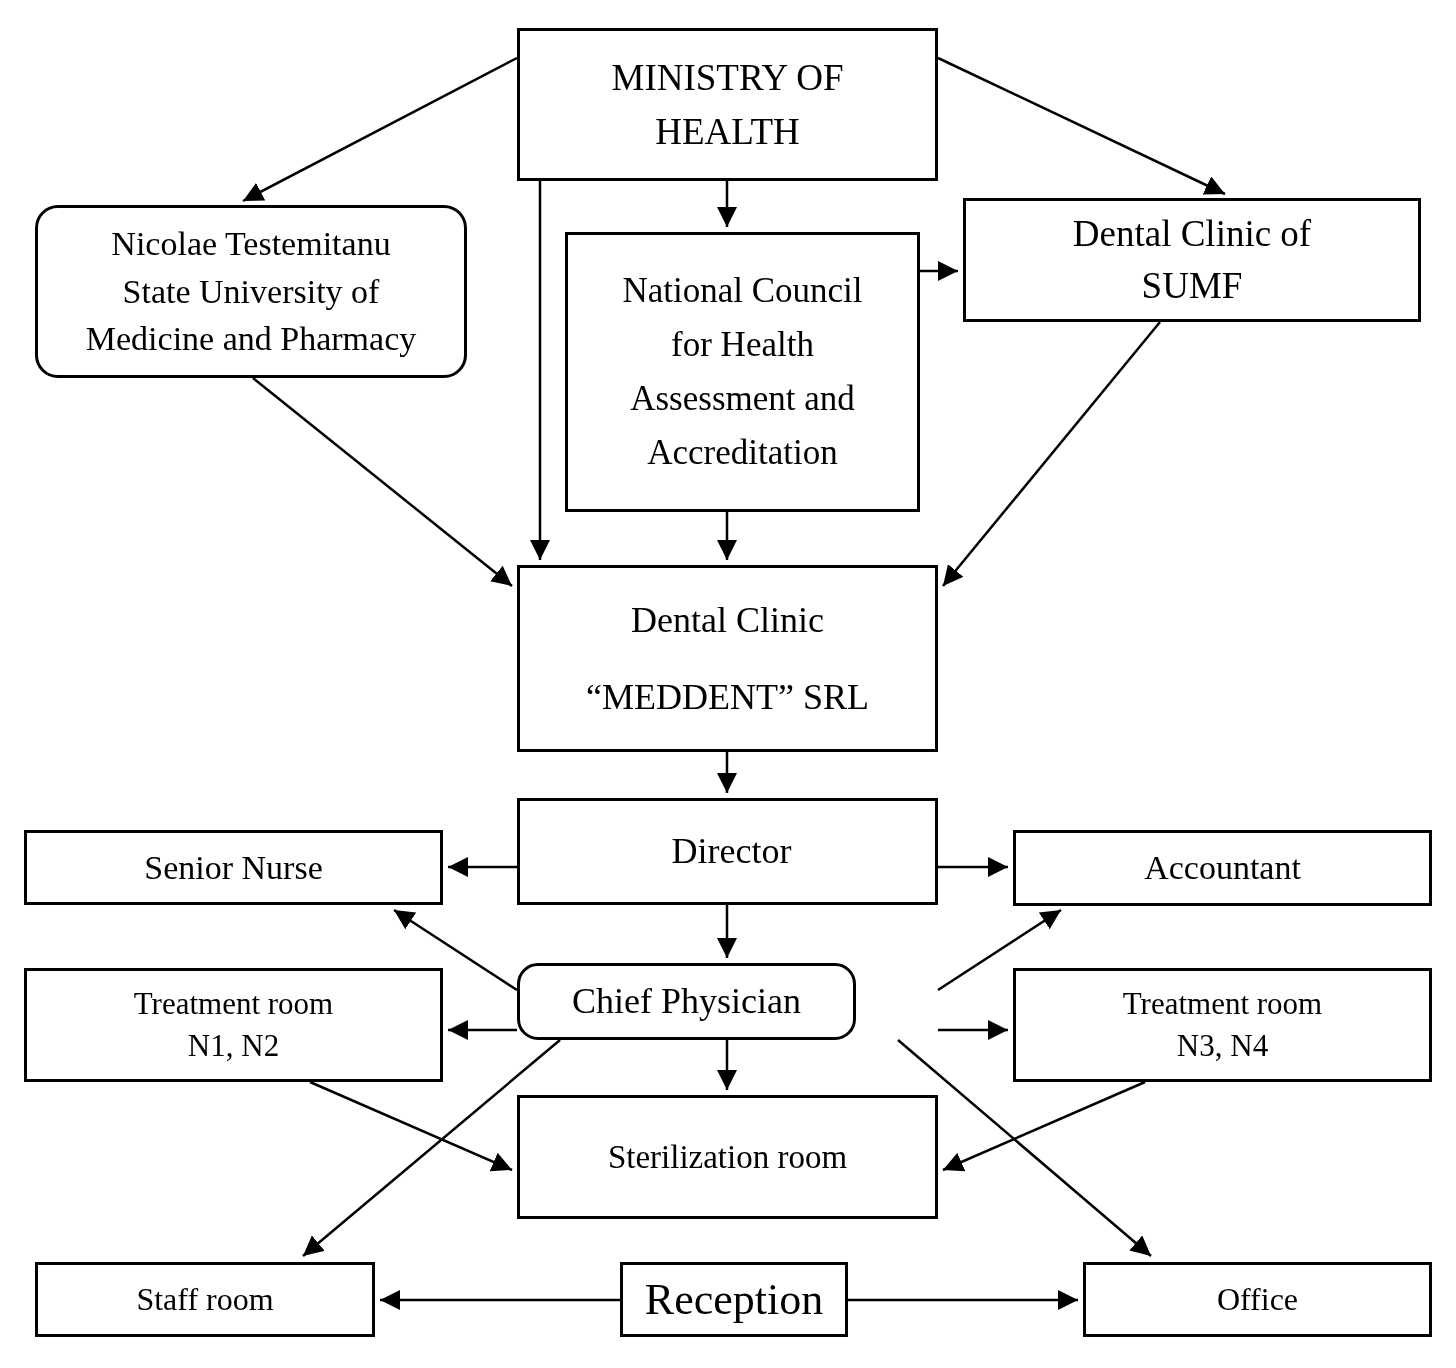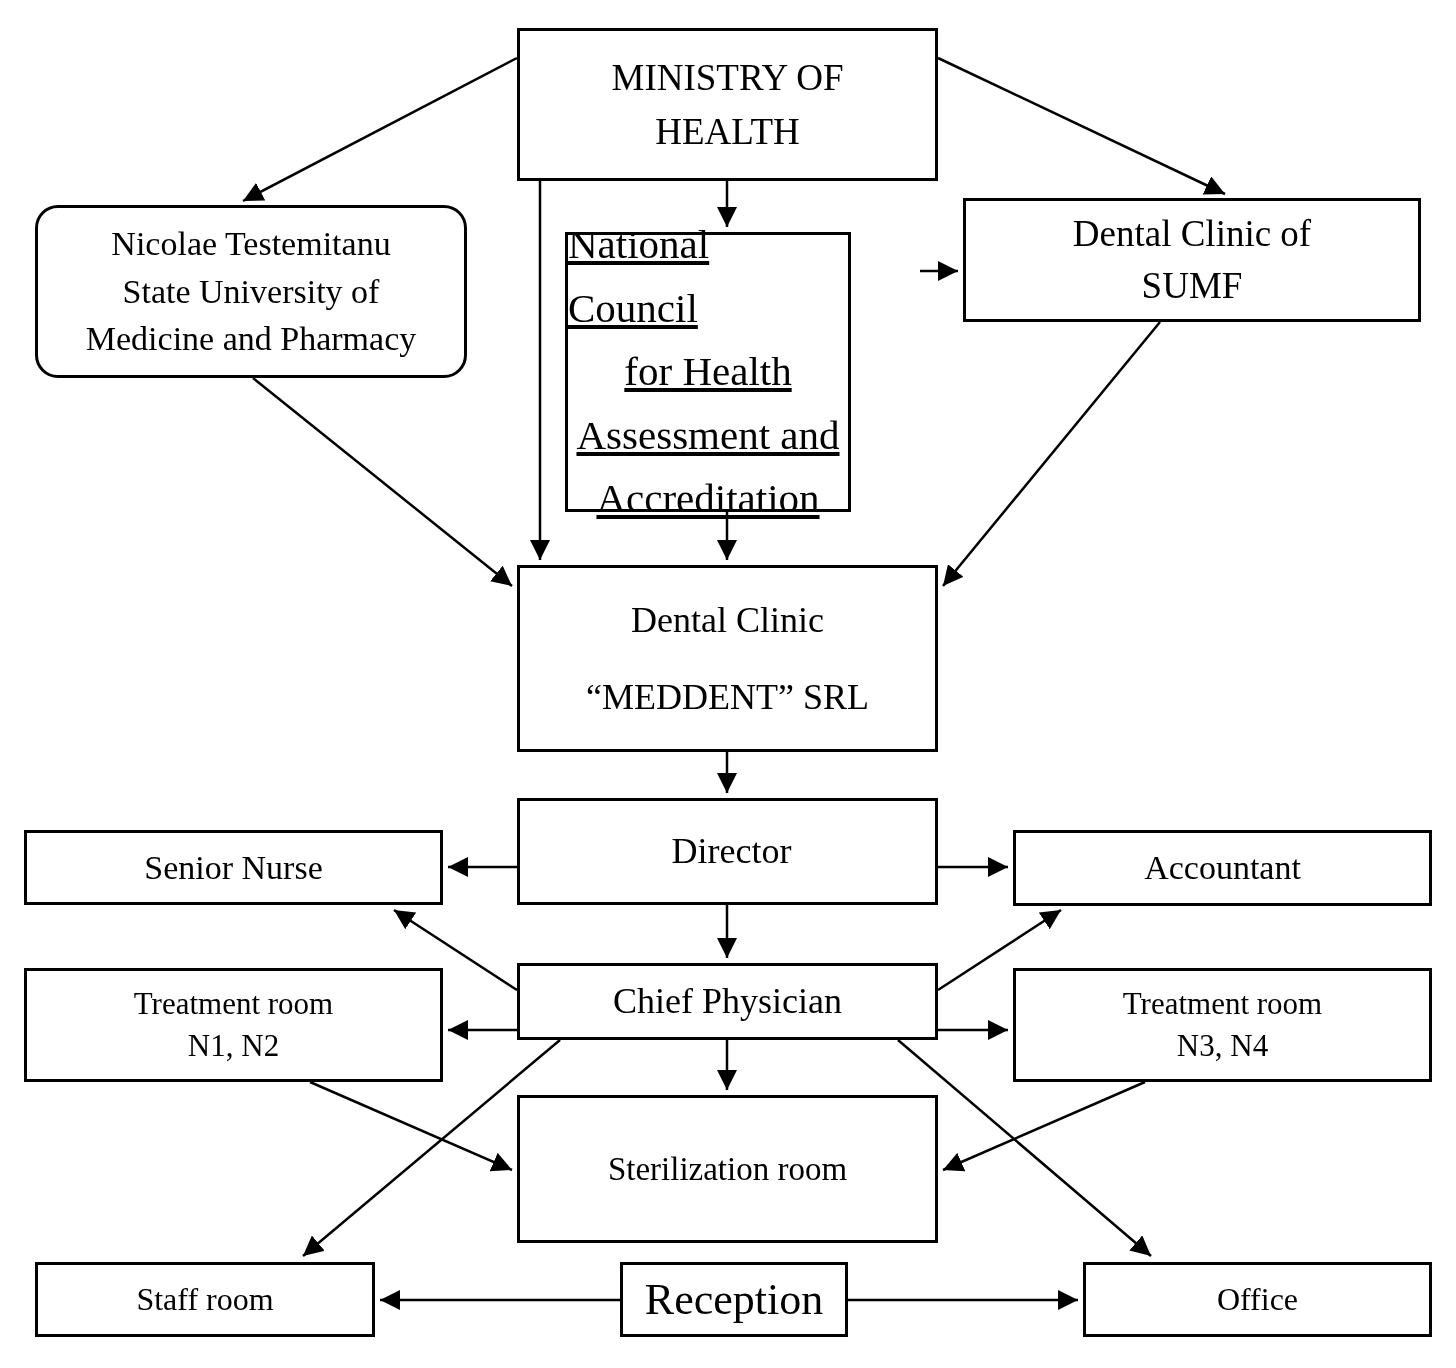--- a/index.html
+++ b/index.html
@@ -31,30 +31,30 @@
     position: absolute;
     left: 0; top: 0;
     width: 1456px; height: 1368px;
     z-index: 2;
     pointer-events: none;
   }
   .arrows line { stroke: #000; stroke-width: 2.5; }
 
   .n-ministry   { left: 517px;  top: 28px;   width: 421px; height: 153px; font-size: 37px; line-height: 1.45; }
   .n-university { left: 35px;   top: 205px;  width: 432px; height: 173px; font-size: 34px; line-height: 1.4; border-radius: 23px; }
-  .n-council    { left: 565px;  top: 232px;  width: 286px; height: 280px; font-size: 41px; line-height: 1.55; text-decoration: underline; }
+  .n-council    { left: 565px;  top: 232px;  width: 355px; height: 280px; font-size: 35px; line-height: 1.55; }
   .n-sumf       { left: 963px;  top: 198px;  width: 458px; height: 124px; font-size: 37px; line-height: 1.4; }
   .n-meddent    { left: 517px;  top: 565px;  width: 421px; height: 187px; font-size: 36px; row-gap: 28px; }
   .n-director   { left: 517px;  top: 798px;  width: 421px; height: 107px; font-size: 36px; padding-left: 8px; }
   .n-senior     { left: 24px;   top: 830px;  width: 419px; height: 75px;  font-size: 34px; }
   .n-accountant { left: 1013px; top: 830px;  width: 419px; height: 76px;  font-size: 34px; }
-  .n-chief      { left: 517px;  top: 963px;  width: 421px; height: 77px;  font-size: 36px; }
+  .n-chief      { left: 517px;  top: 963px;  width: 339px; height: 77px;  font-size: 36px; border-radius: 21px; }
   .n-treat12    { left: 24px;   top: 968px;  width: 419px; height: 114px; font-size: 31px; }
   .n-treat34    { left: 1013px; top: 968px;  width: 419px; height: 114px; font-size: 31px; }
-  .n-steril     { left: 517px;  top: 1095px; width: 421px; height: 148px; font-size: 33px; }
+  .n-steril     { left: 517px;  top: 1095px; width: 421px; height: 124px; font-size: 33px; }
   .n-staff      { left: 35px;   top: 1262px; width: 340px; height: 75px;  font-size: 32px; }
   .n-reception  { left: 620px;  top: 1262px; width: 228px; height: 75px;  font-size: 44px; }
   .n-office     { left: 1083px; top: 1262px; width: 349px; height: 75px;  font-size: 32px; }
 </style>
 </head>
 <body>
 
 <div class="canvas">
 
   <div class="node n-ministry">

